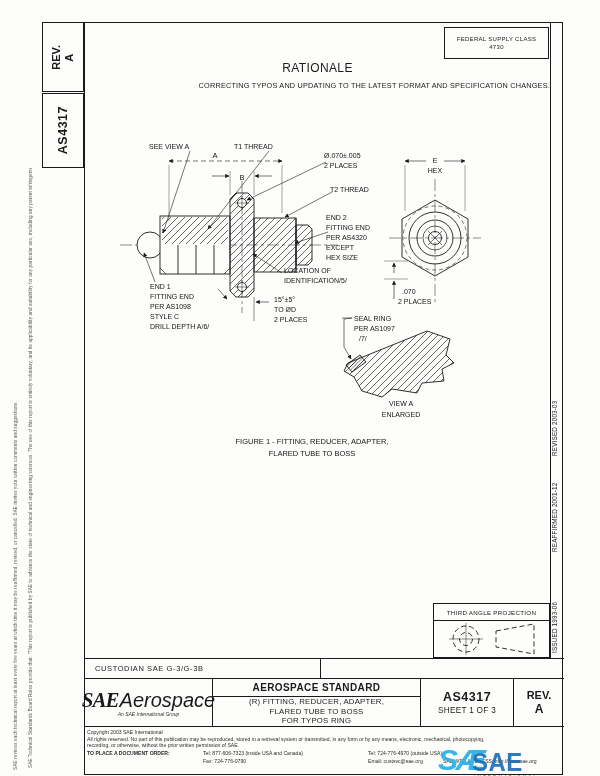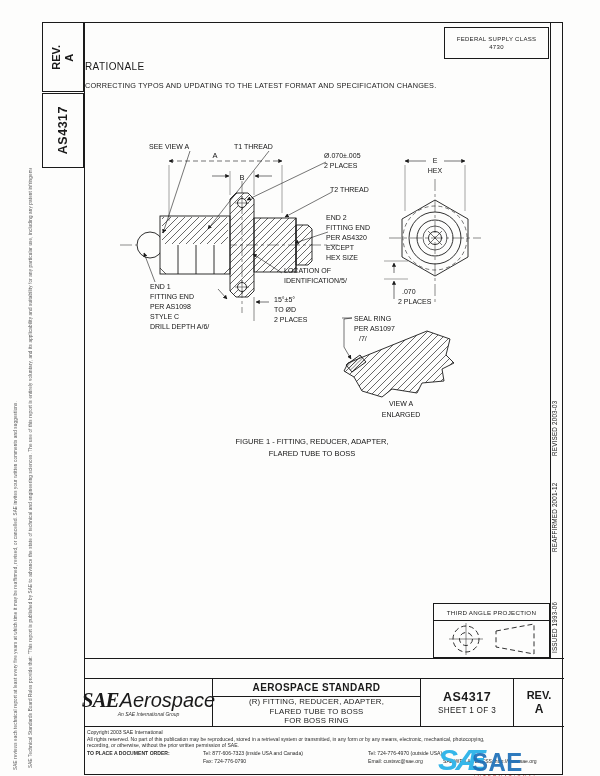--- a/index.html
+++ b/index.html
@@ -27,22 +27,22 @@
   .tab-doc .vtext { font-size:12.5px; letter-spacing:.5px; }
   
   .frame { left:84px; top:22px; width:479px; height:753px; border:1.2px solid #1a1a1a; }
   .fsc-box {
     left:359px; top:4px; width:105px; height:32px; border:1px solid #1a1a1a;
     display:flex; flex-direction:column; align-items:center; justify-content:center;
     font-size:6px; letter-spacing:.3px; line-height:8px; color:#222;
   }
   .right-col-line { left:465px; top:0; width:0; height:635px; border-left:1px solid #1a1a1a; }
   .right-date { left:465.5px; width:13px; font-size:6.3px; color:#222; letter-spacing:.2px; }
-  .rationale-title { left:0; top:38px; width:465px; text-align:left; font-size:10px; letter-spacing:.4px; }
-  .rationale-body { left:0; top:58px; width:465px; text-align:left; font-size:7.3px; letter-spacing:.2px; }
+  .rationale-title { left:0; top:38px; width:465px; text-align:center; font-size:12px; letter-spacing:.4px; }
+  .rationale-body { left:0; top:58px; width:465px; text-align:right; font-size:7.3px; letter-spacing:.2px; }
   
   .proj-box { left:348px; top:580px; width:117px; height:55px; border:1px solid #1a1a1a; }
   .proj-title { left:0; top:0; width:100%; height:17px; border-bottom:1px solid #1a1a1a;
     display:flex; align-items:center; justify-content:center; font-size:6.2px; letter-spacing:.3px; }
   
   .row-cust { left:0; top:635px; width:479px; height:21px; border-top:1.2px solid #1a1a1a; border-bottom:1.2px solid #1a1a1a; display:flex; }
   .cell-cust { width:236px; border-right:1.2px solid #1a1a1a; display:flex; align-items:center; padding-left:10px;
     font-size:7.5px; letter-spacing:.6px; }
   .cell-proc { flex:1; display:flex; align-items:center; justify-content:center; font-size:7.5px; letter-spacing:.3px; }
   .row-main { left:0; top:656px; width:479px; height:48px; border-bottom:1.2px solid #1a1a1a; display:flex; }
@@ -240,35 +240,36 @@
           <circle cx="32" cy="18" r="13" stroke-dasharray="5 3"></circle>
           <circle cx="32" cy="18" r="6.5" stroke-dasharray="5 3"></circle>
           <line x1="32" y1="2" x2="32" y2="34" stroke-width="0.5"></line>
           <line x1="15" y1="18" x2="49" y2="18" stroke-width="0.5"></line>
           <polygon points="62,10 100,3 100,33 62,26" stroke-dasharray="5 3"></polygon>
         </g>
       </svg>
     </div>
 
     <div class="abs row-cust">
+      <div class="cell-cust">CUSTODIAN   SAE   G-3/G-3B</div>
     </div>
 
     <div class="abs row-main">
       <div class="cell-logo">
         <div class="logo-line">
           <span class="logo-sae">SAE</span><span class="logo-aero">Aerospace</span>
         </div>
         <div class="logo-tag">An SAE International Group</div>
       </div>
       <div class="cell-title">
         <div class="as-head">AEROSPACE STANDARD</div>
         <div class="as-sub">
           <span>(R) FITTING, REDUCER, ADAPTER,</span>
           <span>FLARED TUBE TO BOSS</span>
-          <span>FOR BOSS RING</span>
+          <span>FOR TYPOS RING</span>
         </div>
       </div>
       <div class="cell-num">
         <div class="doc-num">AS4317</div>
         <div class="doc-sheet">SHEET 1 OF 3</div>
       </div>
       <div class="cell-rev">
         <div class="rev-l">REV.</div>
         <div class="rev-v">A</div>
       </div>

